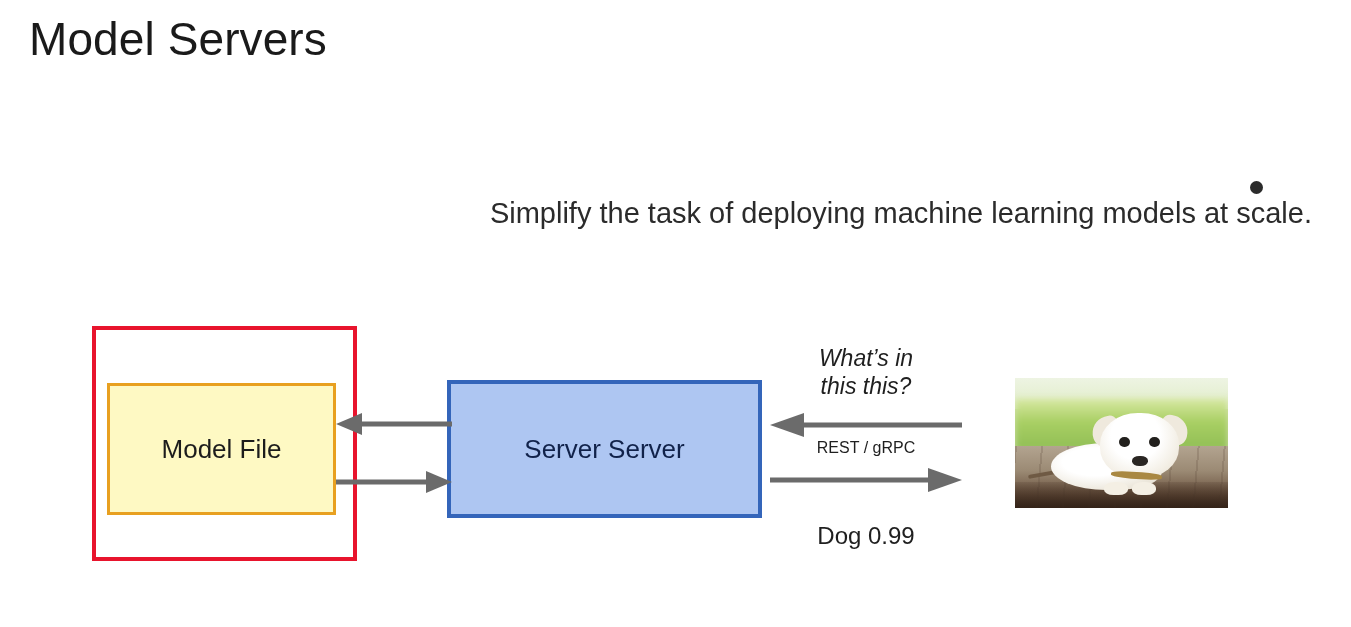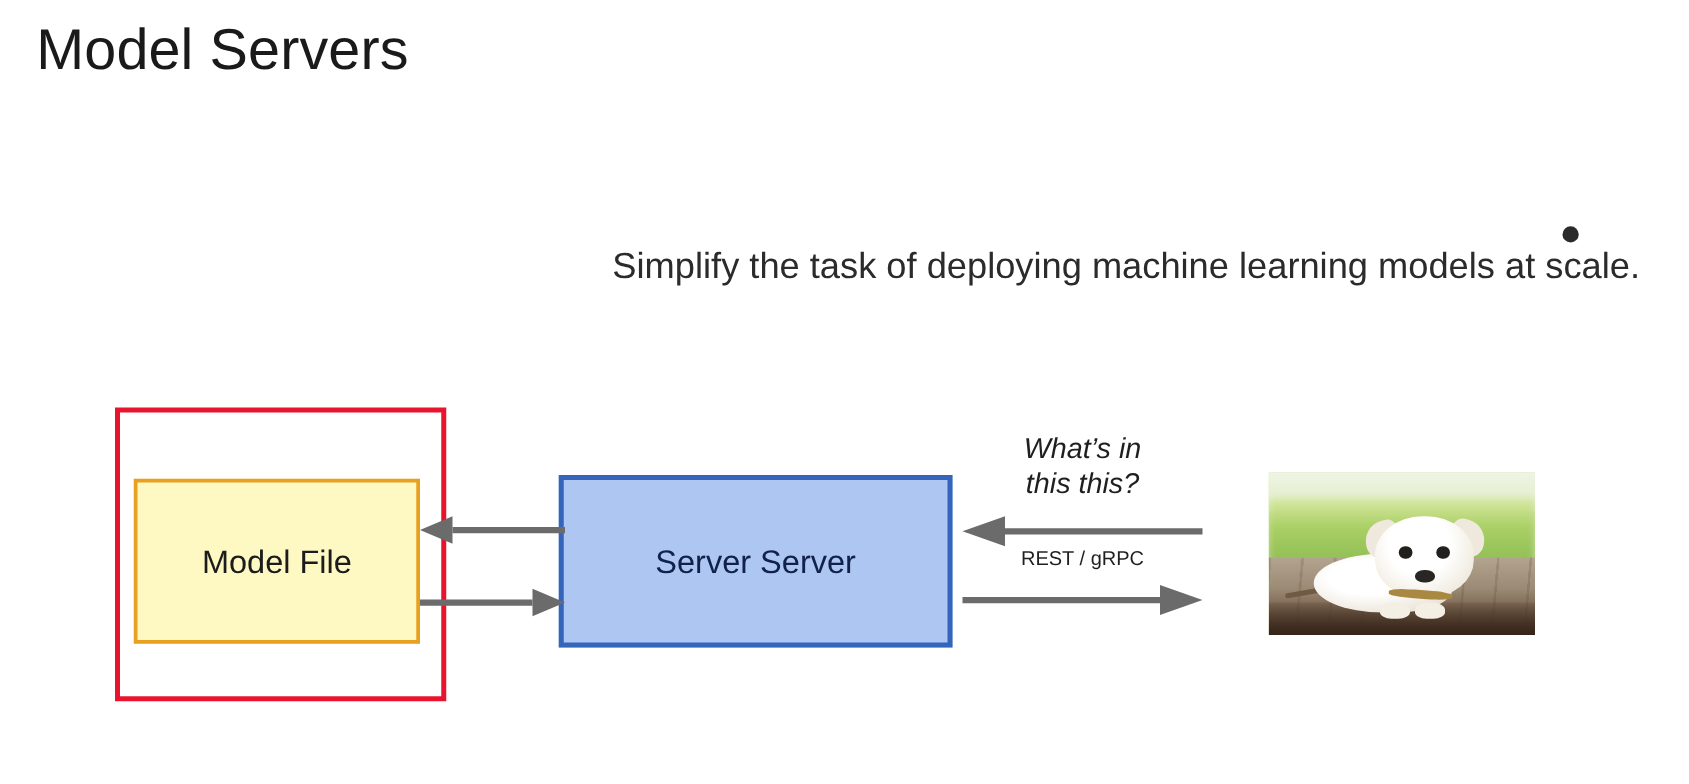--- a/index.html
+++ b/index.html
@@ -286,20 +286,21 @@
       <polygon points="0,16 34,4 34,28" fill="#6b6b6b"></polygon>
     </svg>
 
     <div class="caption caption-protocol">REST / gRPC</div>
 
     <svg class="arrow-svg arrow-outer-right" viewBox="0 0 192 32">
       <line x1="0" y1="16" x2="158" y2="16" stroke="#6b6b6b" stroke-width="5"></line>
       <polygon points="192,16 158,4 158,28" fill="#6b6b6b"></polygon>
     </svg>
 
+    <div class="caption caption-result">Dog 0.99</div>
 
     <div class="puppy-photo">
       <div class="ph-sky"></div>
       <div class="ph-grass"></div>
       <div class="ph-deck"></div>
       <div class="ph-deck-shadow"></div>
       <div class="ph-stick"></div>
       <div class="ph-body"></div>
       <div class="ph-ear-l"></div>
       <div class="ph-ear-r"></div>

